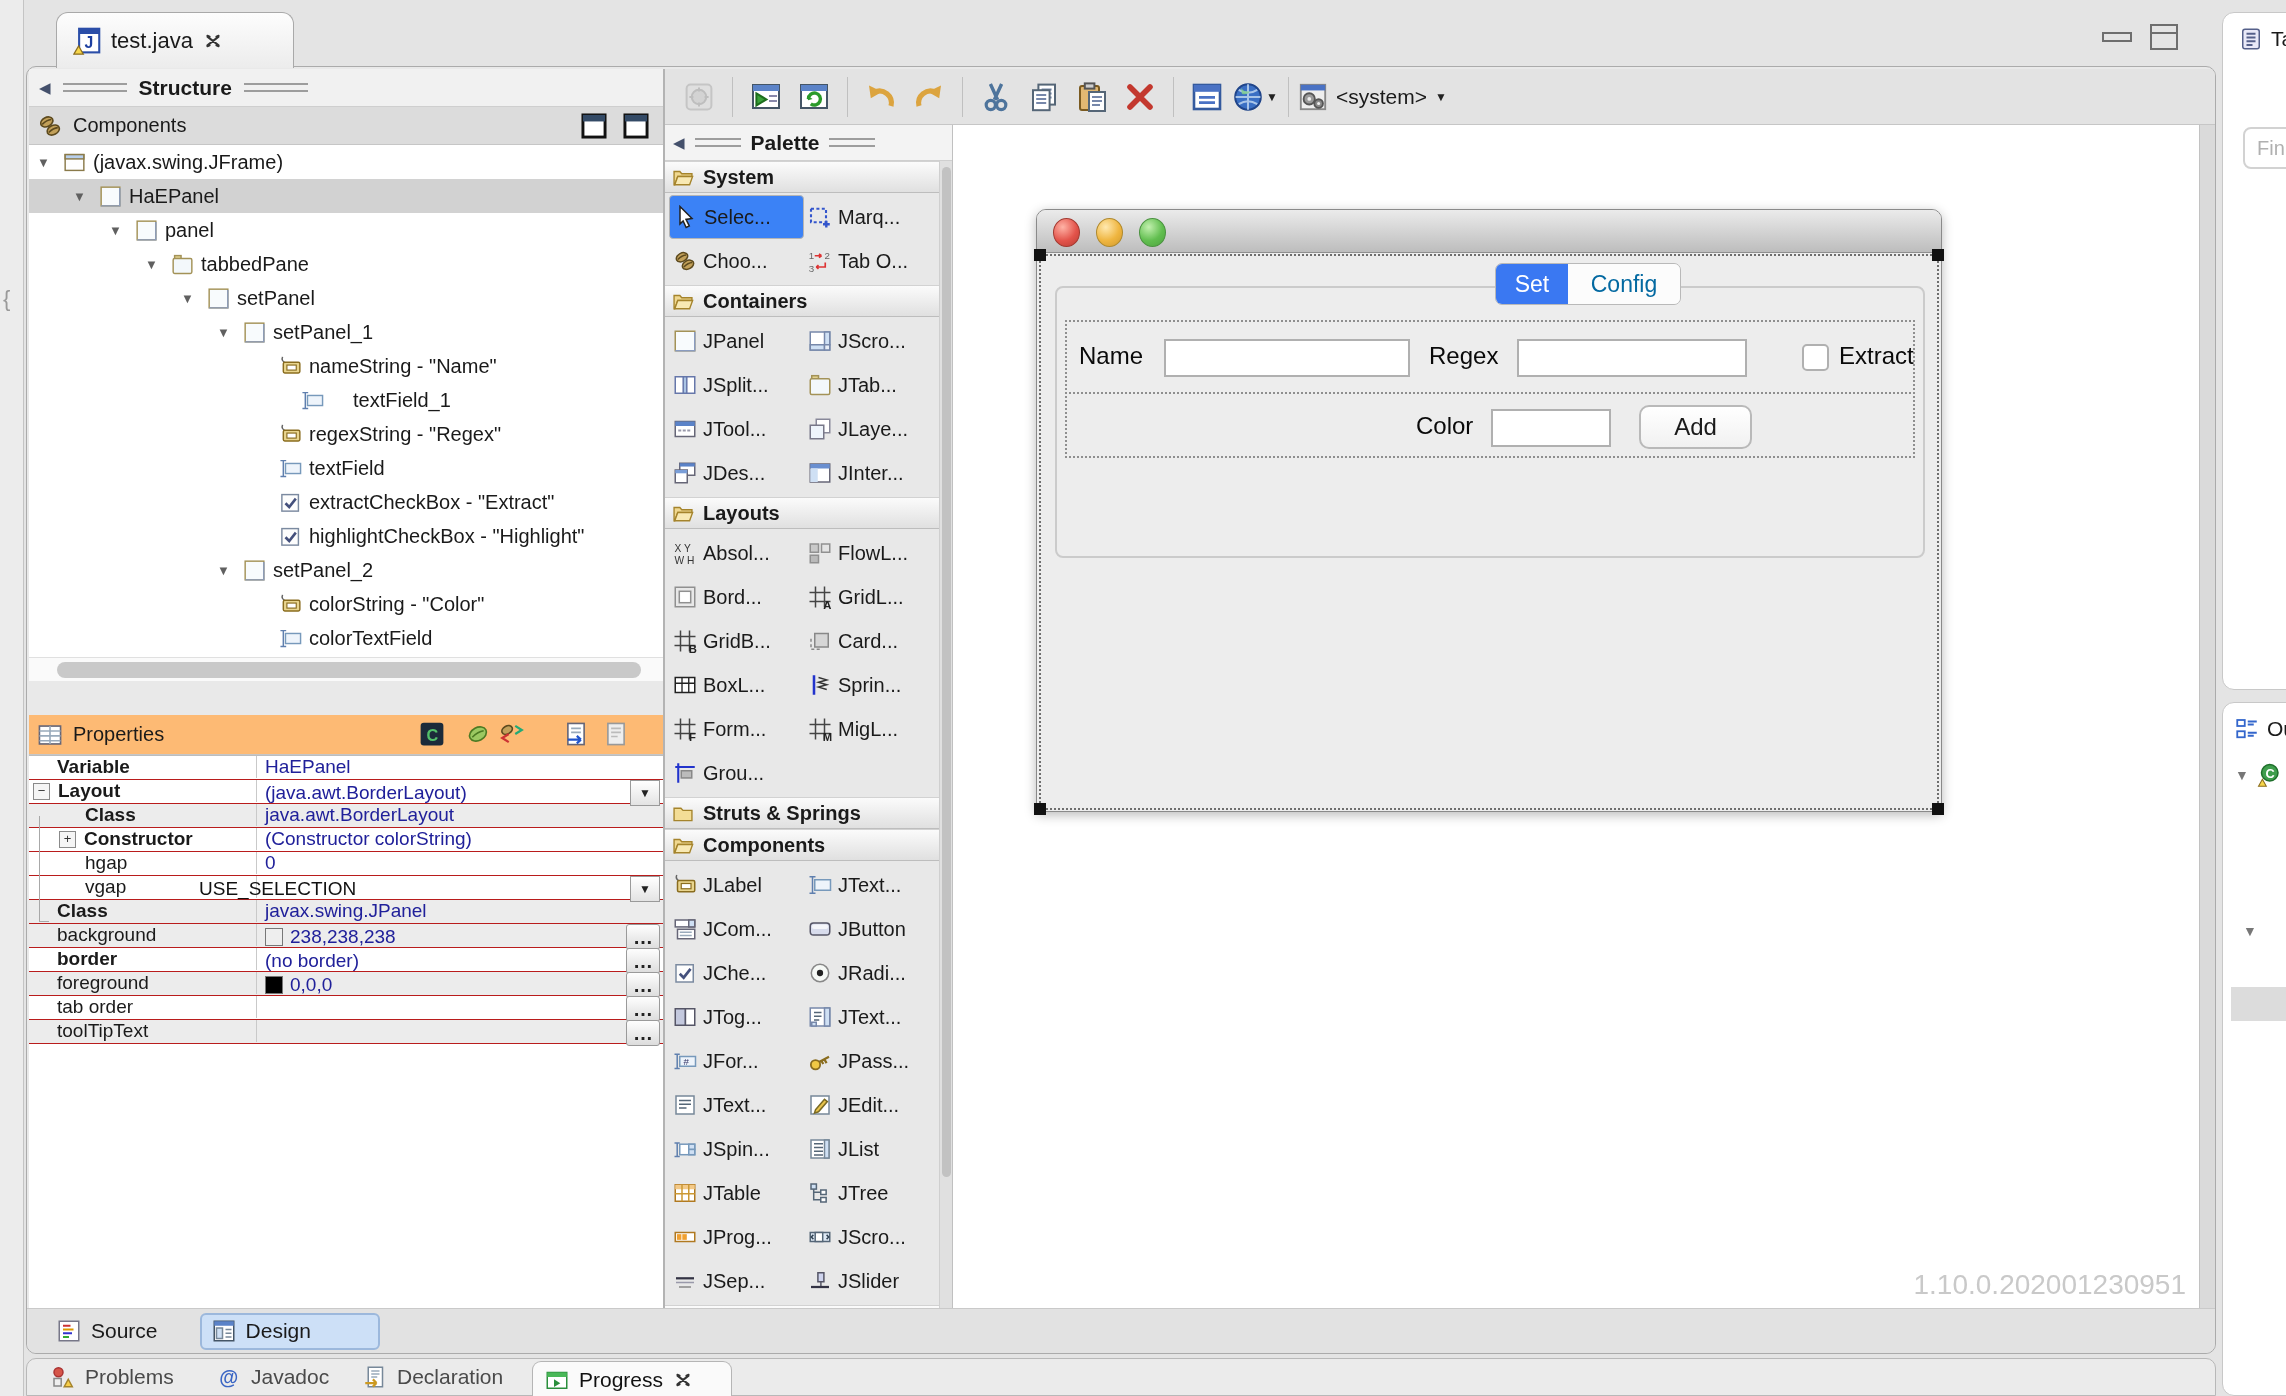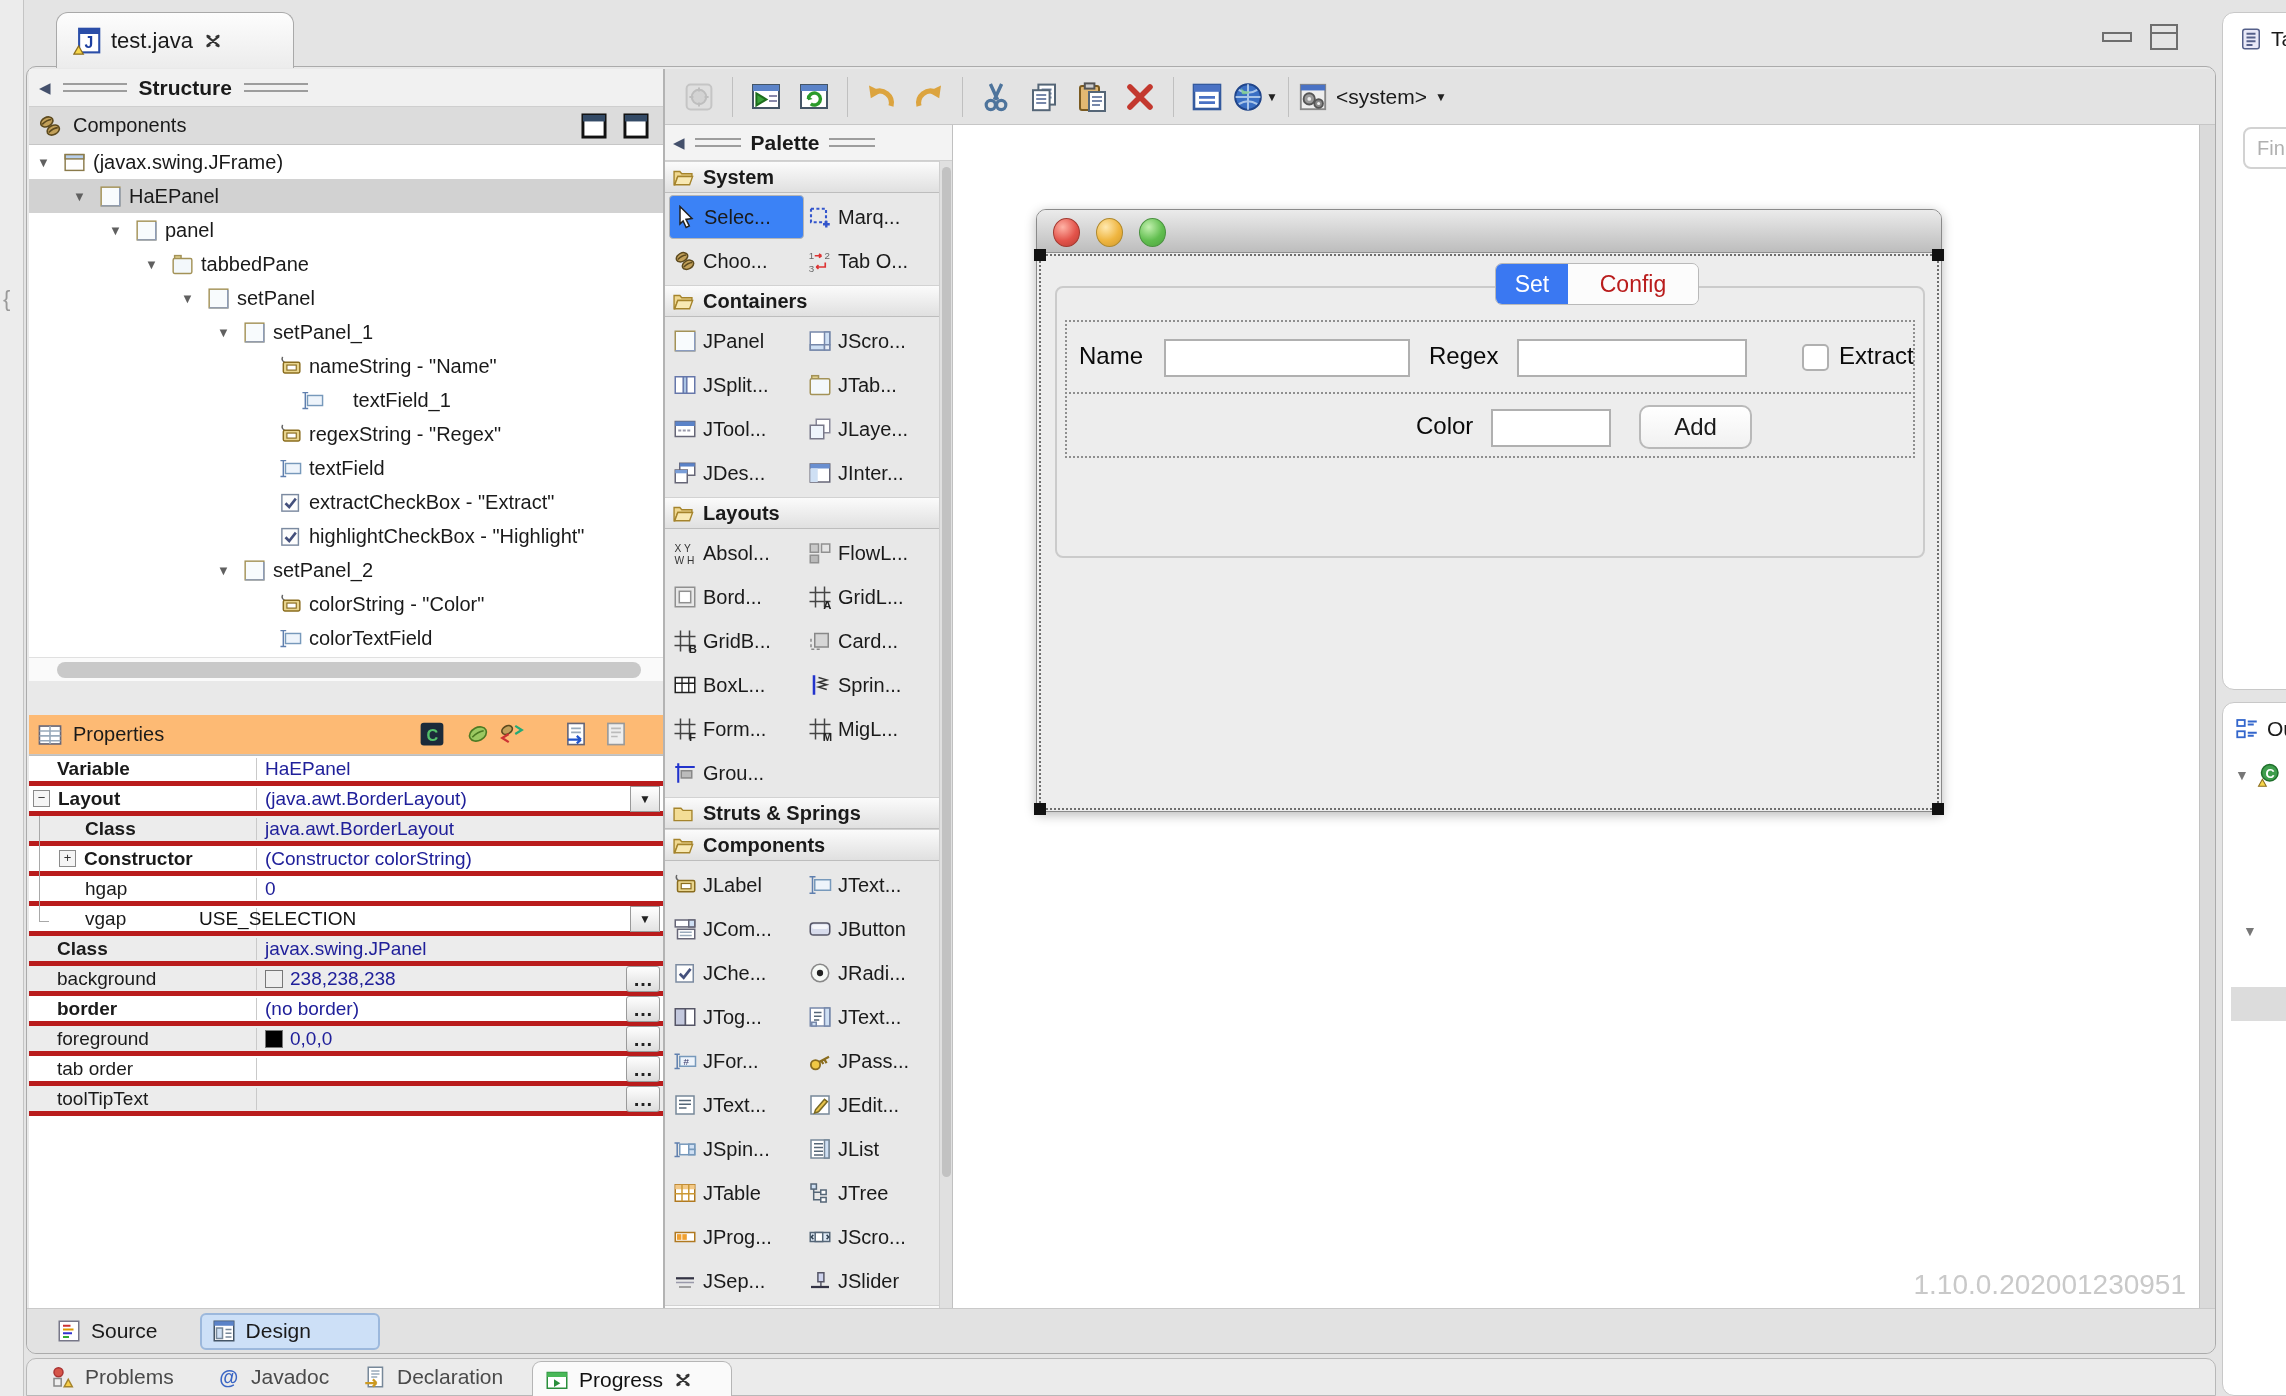--- a/index.html
+++ b/index.html
@@ -36,21 +36,21 @@
   .trow{display:flex;align-items:center;height:34px;font-size:20px;white-space:nowrap;cursor:default}
   .trow .ic{width:23px;height:23px;margin-right:7px}
   .trow.sel{background:#d2d2d2}
   .expander{width:26px;font-size:13px;color:#606060;text-align:left;flex:none}
   #tree-hscroll{left:0;top:588px;width:634px;height:24px;background:#fafafa;border-top:1px solid #e0e0e0}
   #tree-hthumb{left:28px;top:4px;width:584px;height:16px;border-radius:8px;background:#c9c9c9}
   #props-gap{left:0;top:612px;width:634px;height:34px;background:#e9e9e9}
   #props-header{left:0;top:646px;width:634px;height:40px}
   #props-header .bar{height:40px;background:#fdba74}
   #props{left:0;top:686px;width:634px;height:553px;background:#fff;border-top:1px solid #bdbdbd;position:absolute}
-  .prow{display:flex;height:30px;border-bottom:5px solid #b91c1c;font-size:19px;align-items:center}
+  .prow{display:flex;height:24px;border-bottom:1px solid #b91c1c;font-size:19px;align-items:flex-start}
   .prow.shade{background:#ececec}
   .pname{width:228px;border-right:1px solid #c9c9c9;display:flex;align-items:center}
   .pval{flex:1;display:flex;align-items:center;padding-left:8px;color:#20209a;position:relative}
   .expbox{width:17px;height:17px;border:1px solid #8a8a8a;background:#f5f5f5;font-size:13px;line-height:14px;text-align:center;color:#333;flex:none;cursor:pointer}
   .swatch{width:18px;height:18px;border:1px solid #777;margin-right:7px;flex:none}
   .ddbtn{margin-left:auto;margin-right:3px;width:30px;height:26px;border:1px solid #9a9a9a;background:linear-gradient(#fff,#e3e3e3);color:#222;font-size:12px;display:flex;align-items:center;justify-content:center;cursor:pointer}
   .ellipsisbtn{margin-left:auto;margin-right:3px;width:34px;height:26px;border:1px solid #9a9a9a;border-radius:3px;background:linear-gradient(#fefefe,#dcdcdc);color:#222;font-size:20px;line-height:10px;display:flex;align-items:center;justify-content:center;font-weight:bold;cursor:pointer}
   .pvlabel.openedit{margin-left:-66px;color:#111}
   .pguide{position:absolute;left:10px;top:60px;width:1px;height:105px;background:#a8a8a8}
   .pguide2{position:absolute;left:10px;top:165px;width:10px;height:1px;background:#a8a8a8}
@@ -89,21 +89,21 @@
   .light{position:absolute;top:8px;width:27px;height:29px;border-radius:50%}
   .light.red{left:16px;background:radial-gradient(circle at 35% 30%,#ffb3a6,#e3544b 55%,#b93c33);border:1px solid #a33a31}
   .light.yellow{left:59px;background:radial-gradient(circle at 35% 30%,#ffe9b0,#efb53f 55%,#cf9a2f);border:1px solid #b08a2e}
   .light.green{left:102px;background:radial-gradient(circle at 35% 30%,#c2f0ae,#61be4f 55%,#4da33e);border:1px solid #4b9340}
   #selrect{left:2px;top:44px;width:900px;height:556px;border:2px dotted #6e6e6e}
   .handle{position:absolute;width:12px;height:12px;background:#111}
   #tabpanel{left:18px;top:76px;width:870px;height:272px;border:2px solid #cbcbcb;border-radius:8px}
   #seg{left:458px;top:53px;height:42px;display:flex;border:1px solid #b9b9b9;border-radius:7px;overflow:hidden;font-size:23px}
   #seg .segtab{display:flex;align-items:center;justify-content:center;cursor:pointer}
   #seg .segtab.on{width:72px;background:#3a78f2;color:#fff}
-  #seg .segtab.off{width:130px;background:#fcfcfc;color:#b91c1c}
+  #seg .segtab.off{width:112px;background:#fcfcfc;color:#0369a1}
   .dotted-panel{border:2px dotted #8f8f8f;position:absolute}
   #sp1{left:28px;top:110px;width:850px;height:74px}
   #sp2{left:28px;top:182px;width:850px;height:66px}
   .dlabel{position:absolute;font-size:24px;font-weight:500;color:#0a0a0a}
   .dfield{position:absolute;background:#fff;border:2px solid #b0b0b0;height:38px}
   #extract-cb{position:absolute;width:27px;height:27px;background:#fff;border:2px solid #b0b0b0;border-radius:5px;cursor:pointer}
   #add-btn{position:absolute;width:113px;height:44px;border:2px solid #b9b9b9;border-radius:10px;background:linear-gradient(#fff,#f1f1f1);font-size:24px;font-weight:500;display:flex;align-items:center;justify-content:center;cursor:pointer}
 
   
   #bottombar{left:0;top:1241px;width:2188px;height:45px;background:#e2e2e2;border-top:1px solid #c9c9c9;border-radius:0 0 9px 9px;display:flex;align-items:center;font-size:21px}

